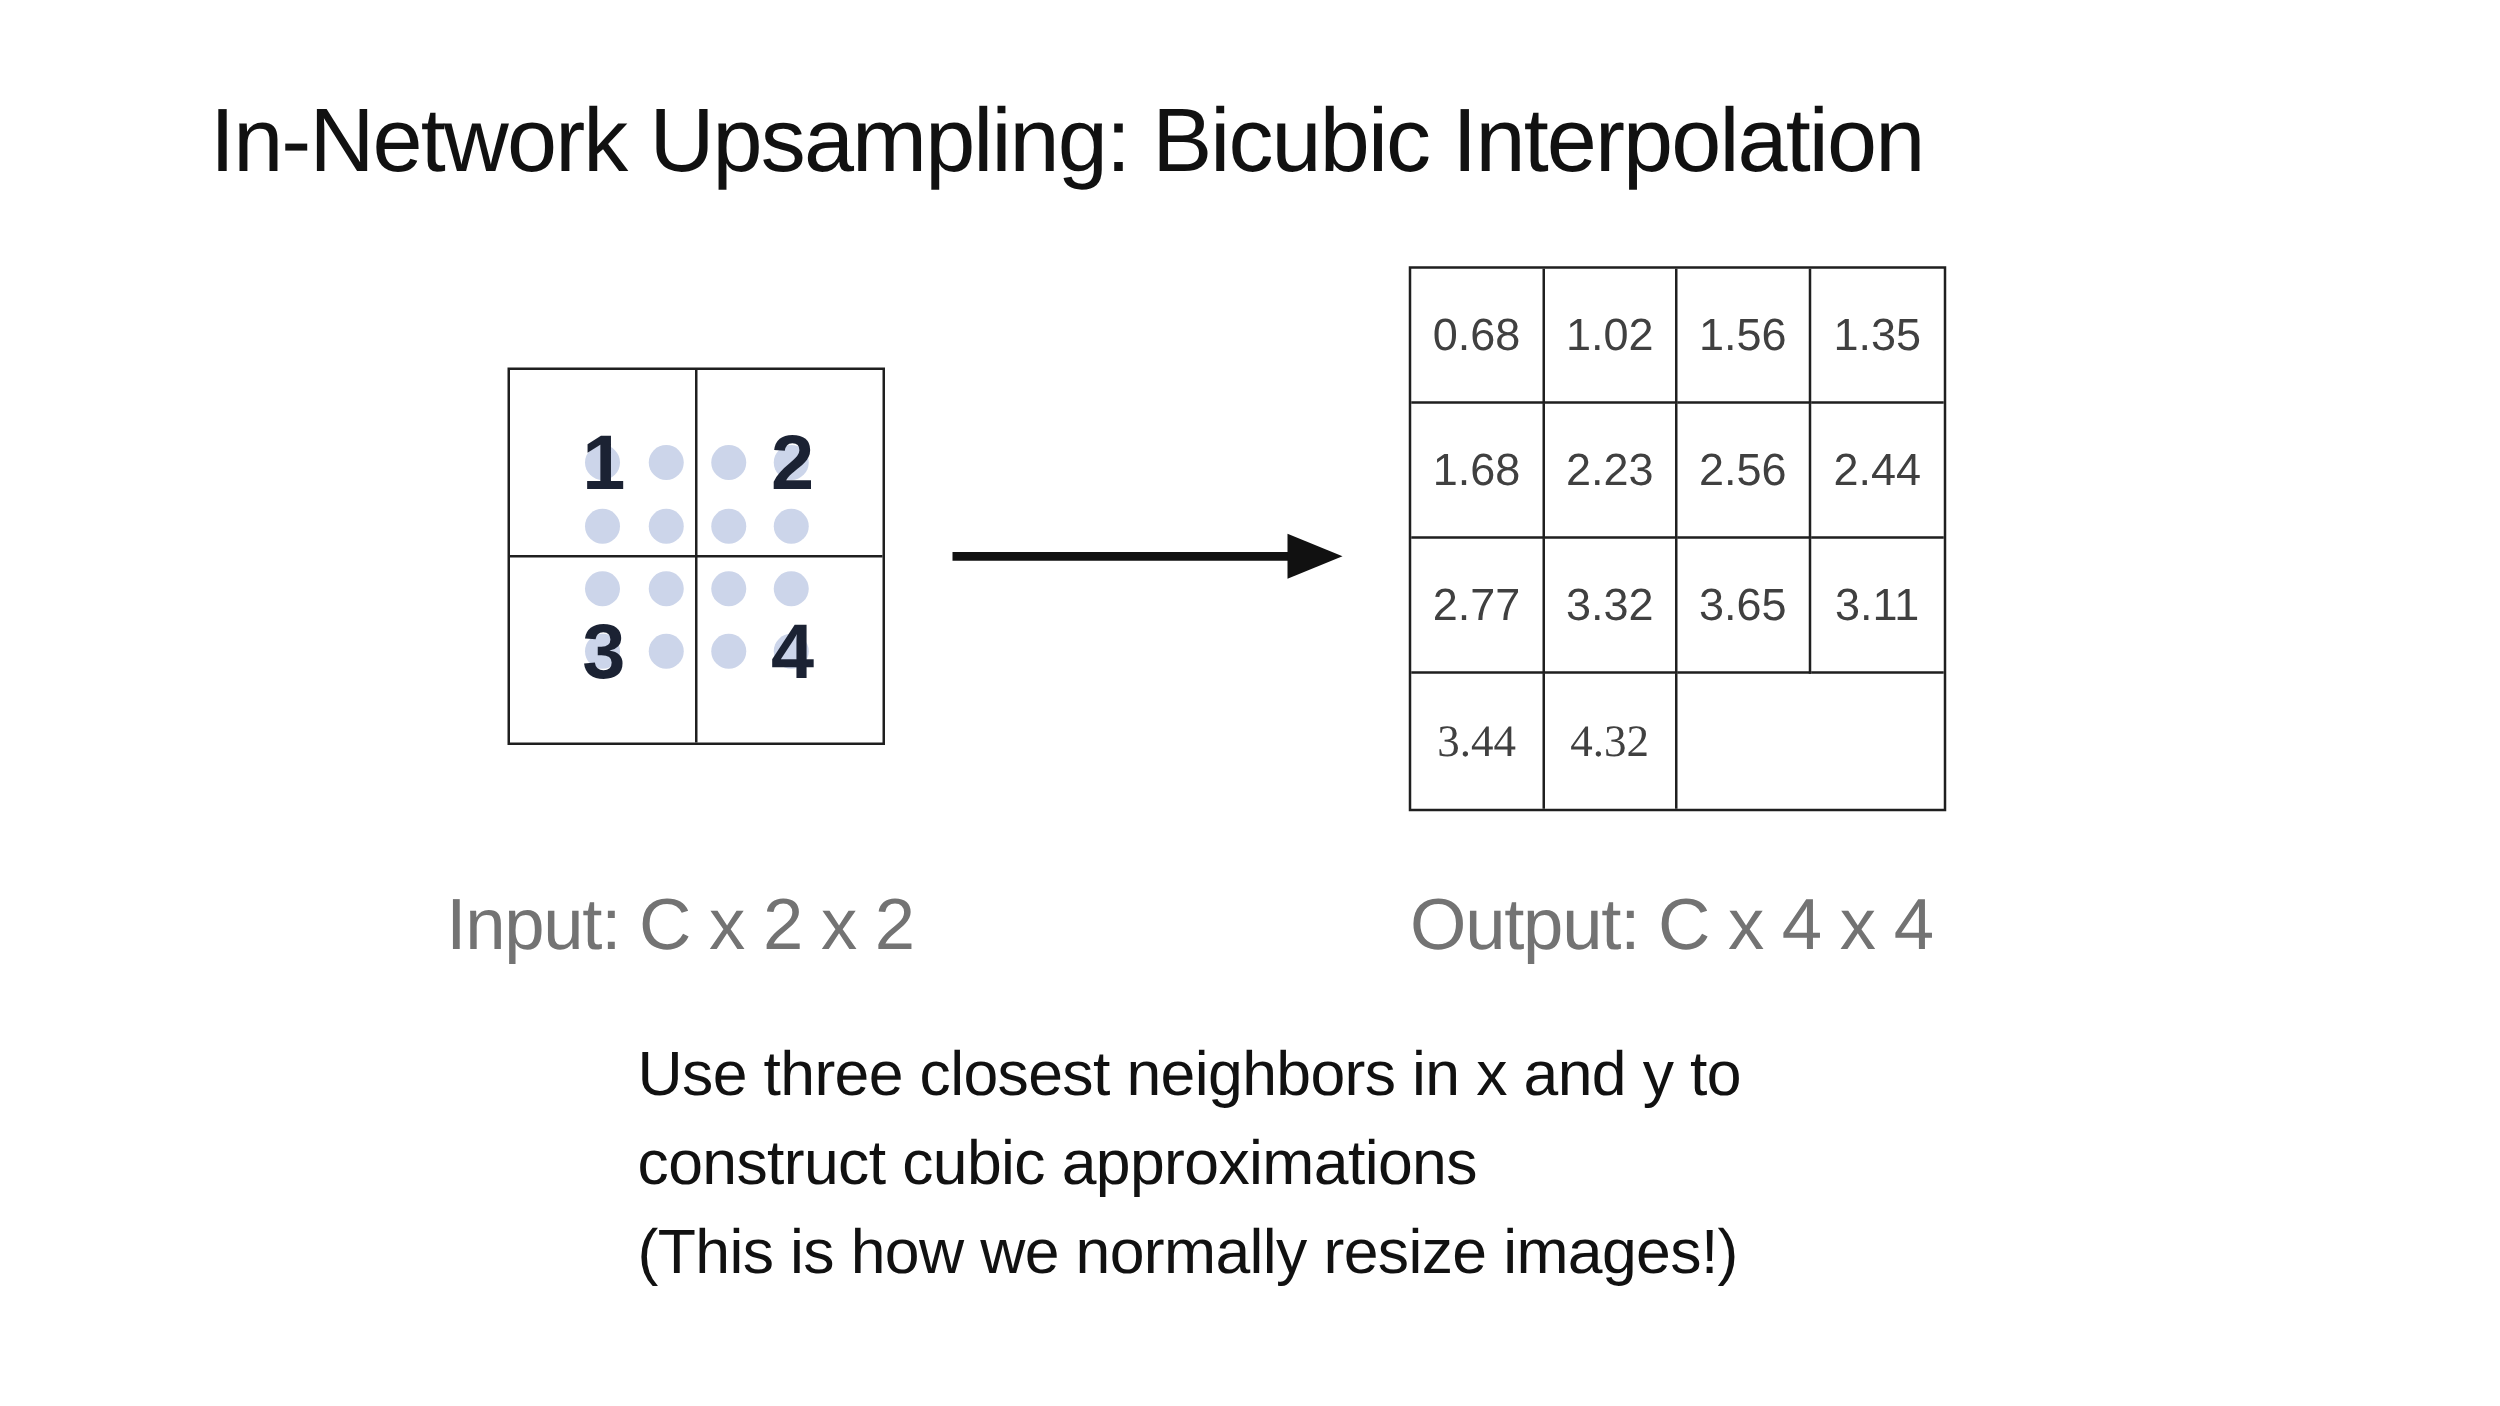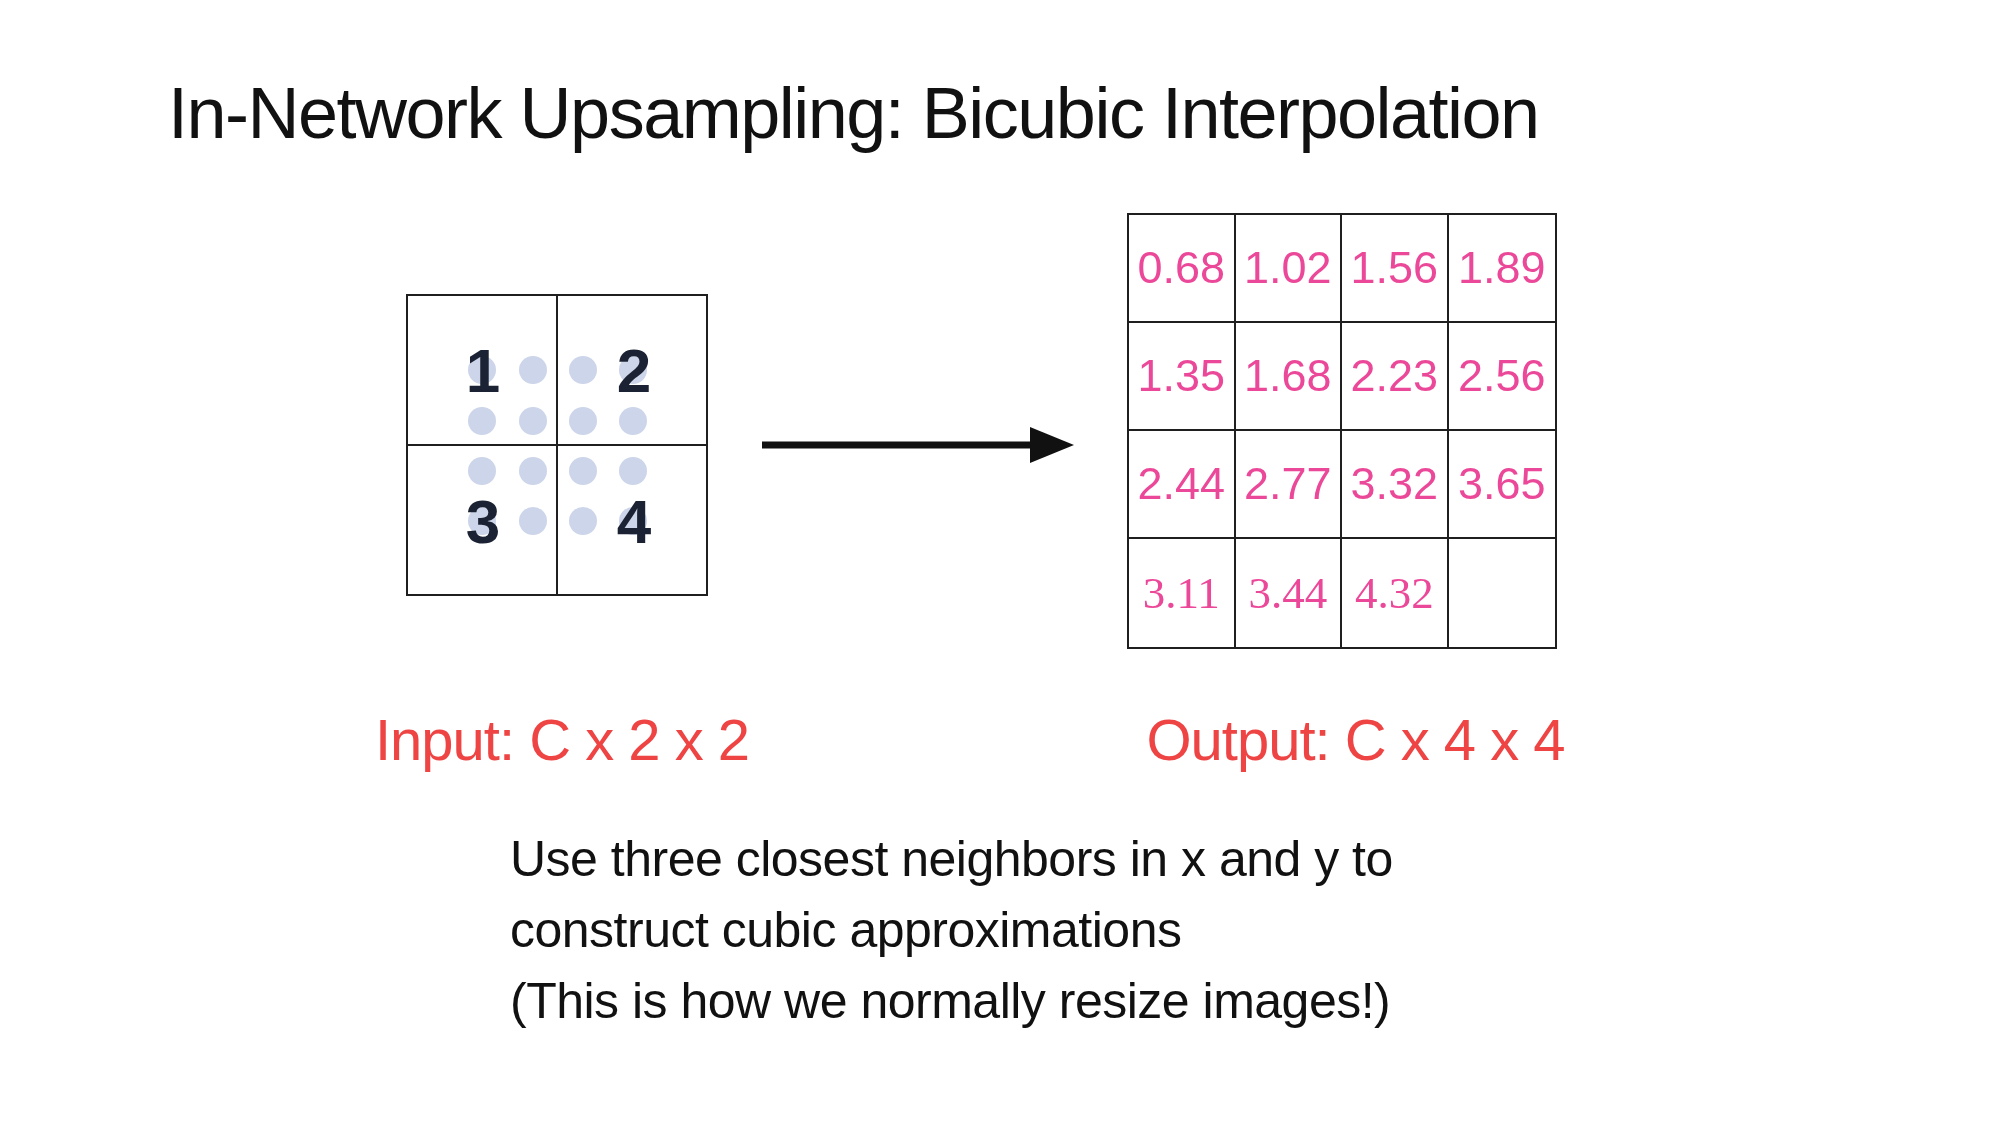--- a/index.html
+++ b/index.html
@@ -84,34 +84,33 @@
     display: grid;
     grid-template-columns: repeat(4, 1fr);
     grid-template-rows: repeat(4, 1fr);
   }
   .output-grid .cell {
     border-right: 2px solid #1f1f1f;
     border-bottom: 2px solid #1f1f1f;
     display: flex;
     align-items: center;
     justify-content: center;
-    font-size: 45px;
-    color: #ec4899;
+    font-size: 36px;
+    color: #404040;
   }
   .output-grid .cell:nth-child(4n) { border-right: none; }
   .output-grid .cell:nth-child(n+13) { border-bottom: none; font-family: Liberation Serif, serif; }
 
   
   .caption {
     position: absolute;
     top: 706px;
     font-size: 58px;
     letter-spacing: -1px;
-    color: #ef4444;
-    text-align: center;
+    color: #737373;
     white-space: nowrap;
   }
   .caption.input-caption  { left: 357px;  width: 410px; }
   .caption.output-caption { left: 1128px; width: 455px; }
 
   
   .note {
     position: absolute;
     left: 510px; top: 824px;
     font-size: 50px;
@@ -158,21 +157,20 @@
 
   <svg class="arrow" width="320" height="50" viewBox="0 0 320 50">
     <line x1="4" y1="25" x2="274" y2="25" stroke="#111111" stroke-width="7"></line>
     <polygon points="272,7 316,25 272,43" fill="#111111"></polygon>
   </svg>
 
   <div class="output-grid">
     <div class="cell">0.68</div>
     <div class="cell">1.02</div>
     <div class="cell">1.56</div>
-    <div class="cell">1.89</div>
     <div class="cell">1.35</div>
     <div class="cell">1.68</div>
     <div class="cell">2.23</div>
     <div class="cell">2.56</div>
     <div class="cell">2.44</div>
     <div class="cell">2.77</div>
     <div class="cell">3.32</div>
     <div class="cell">3.65</div>
     <div class="cell">3.11</div>
     <div class="cell">3.44</div>

